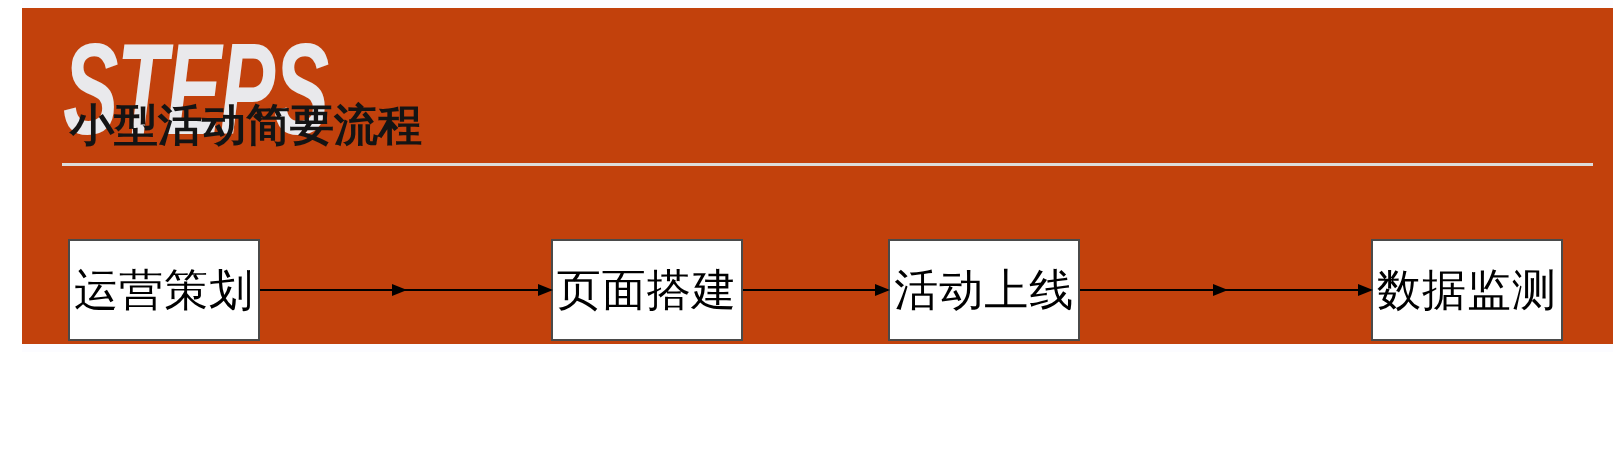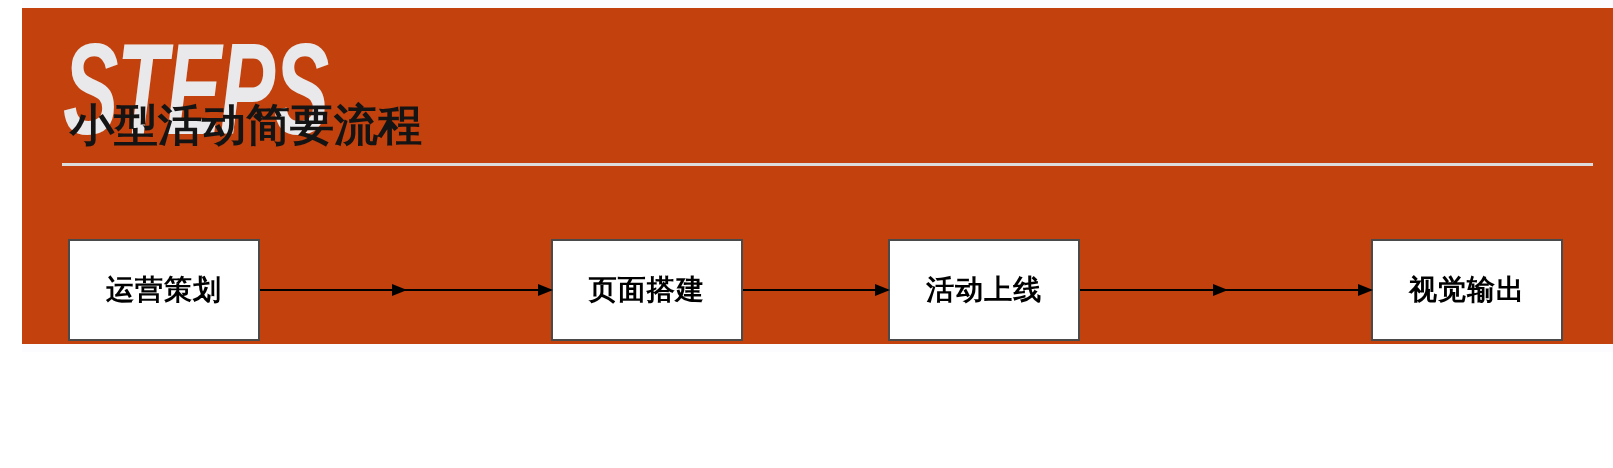--- a/index.html
+++ b/index.html
@@ -73,22 +73,22 @@
   .step-box {
     box-sizing: border-box;
     width: 192px;
     background: #ffffff;
     border: 2px solid #4a4a4a;
     display: flex;
     align-items: center;
     justify-content: center;
   }
   .step-label {
-    font-size: 28px;
-    font-weight: bold;
+    font-size: 44px;
+    font-weight: normal;
     color: #000000;
     letter-spacing: 1px;
     white-space: nowrap;
   }
   .connector {
     flex: 1;
     align-self: center;
     position: relative;
     height: 2px;
     background: #000000;
@@ -140,17 +140,17 @@
     <div class="step-box">
       <span class="step-label">活动上线</span>
     </div>
 
     <div class="connector"></div>
 
 
     <div class="connector"></div>
 
     <div class="step-box">
-      <span class="step-label">视觉输出</span>
+      <span class="step-label">数据监测</span>
     </div>
 
   </div>
 </div>
 
 </body></html>

